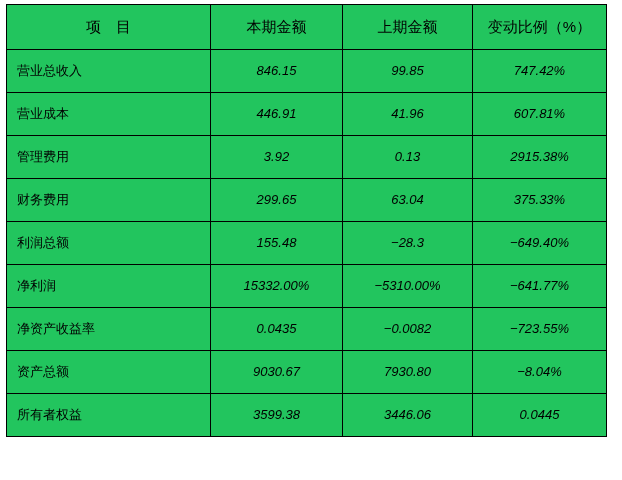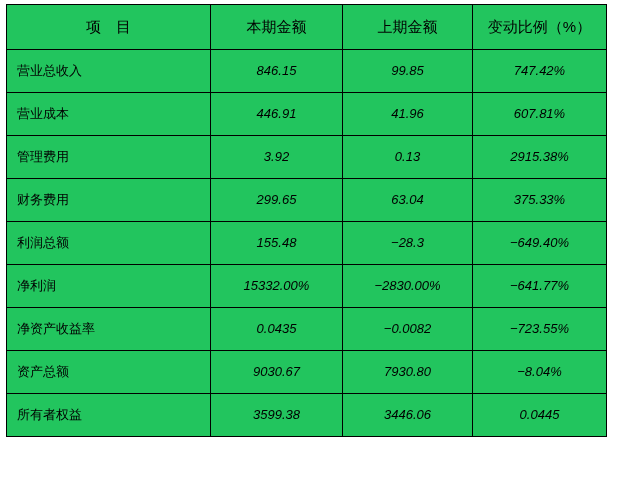--- a/index.html
+++ b/index.html
@@ -106,21 +106,21 @@
       </tr>
       <tr>
         <td class="cell-item">利润总额</td>
         <td class="cell-num">155.48</td>
         <td class="cell-num">−28.3</td>
         <td class="cell-num">−649.40%</td>
       </tr>
       <tr>
         <td class="cell-item">净利润</td>
         <td class="cell-num">15332.00%</td>
-        <td class="cell-num">−2830.00%</td>
+        <td class="cell-num">−5310.00%</td>
         <td class="cell-num">−641.77%</td>
       </tr>
       <tr>
         <td class="cell-item">净资产收益率</td>
         <td class="cell-num">0.0435</td>
         <td class="cell-num">−0.0082</td>
         <td class="cell-num">−723.55%</td>
       </tr>
       <tr>
         <td class="cell-item">资产总额</td>

